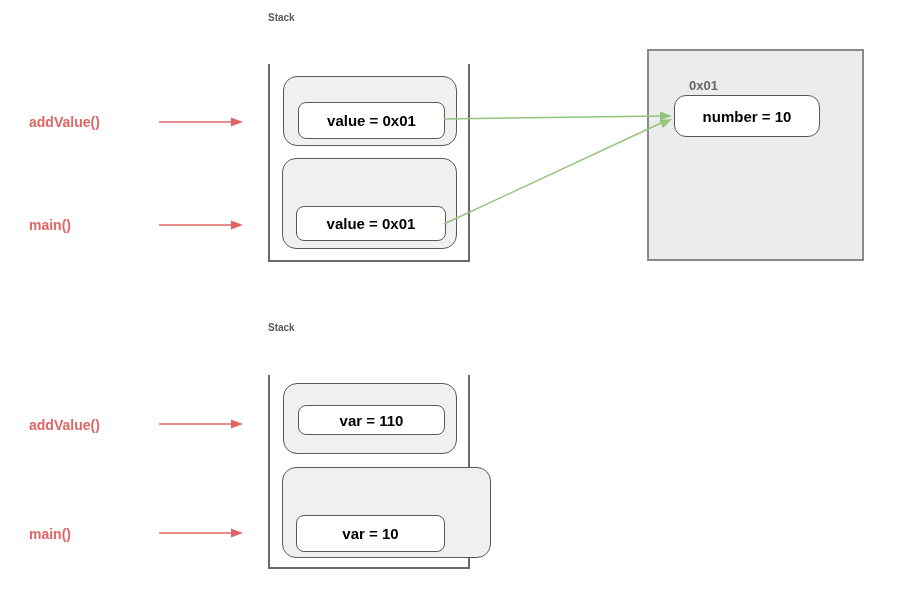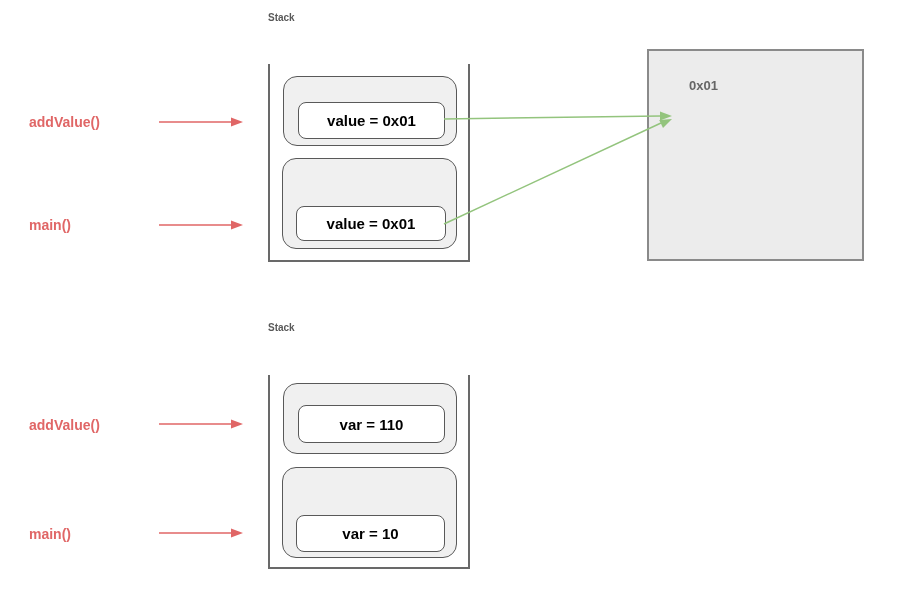--- a/index.html
+++ b/index.html
@@ -112,35 +112,36 @@
   <div class="frame" style="left:283px; top:76px; width:174px; height:70px;">
     <div class="slot" style="left:14px; top:25px; width:147px; height:37px;">value = 0x01</div>
   </div>
 
   <div class="frame" style="left:282px; top:158px; width:175px; height:91px;">
     <div class="slot" style="left:13px; top:47px; width:150px; height:35px;">value = 0x01</div>
   </div>
 
   <div class="heap-box">
     <div class="heap-address">0x01</div>
+    <div class="slot heap-slot">number = 10</div>
   </div>
 
   <div class="title" style="left:268px; top:320px; width:202px;">Stack</div>
 
   <div class="fn-label" style="top:417px;">addValue()</div>
 
   <div class="fn-label" style="top:526px;">main()</div>
 
   <div class="stack-container" style="left:268px; top:375px; width:202px; height:194px;"></div>
 
   <div class="frame" style="left:283px; top:383px; width:174px; height:71px;">
-    <div class="slot" style="left:14px; top:21px; width:147px; height:38px;">var = 110</div>
+    <div class="slot" style="left:14px; top:21px; width:147px; height:30px;">var = 110</div>
   </div>
 
-  <div class="frame" style="left:282px; top:467px; width:175px; height:91px;">
+  <div class="frame" style="left:282px; top:467px; width:209px; height:91px;">
     <div class="slot" style="left:13px; top:47px; width:149px; height:37px;">var = 10</div>
   </div>
 
   <svg class="arrow-overlay" viewBox="0 0 914 593" xmlns="http://www.w3.org/2000/svg">
 
     <g>
       <line class="red-line" x1="159" y1="122" x2="232" y2="122"></line>
       <polygon class="red-head" points="243,122 231,117.5 231,126.5"></polygon>
     </g>
     <g>

